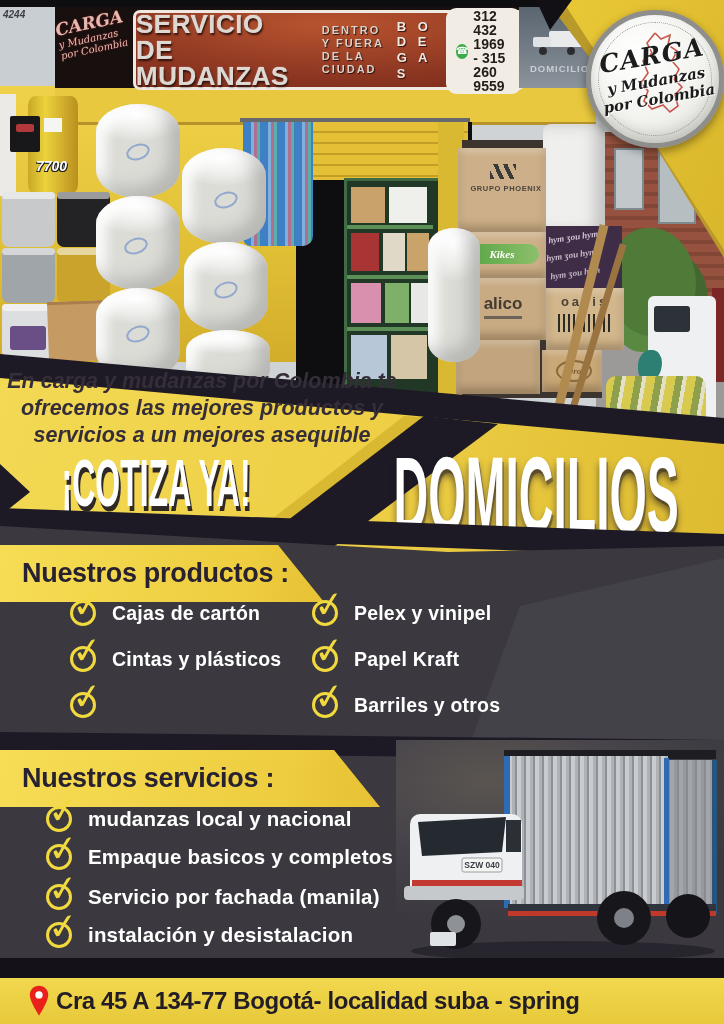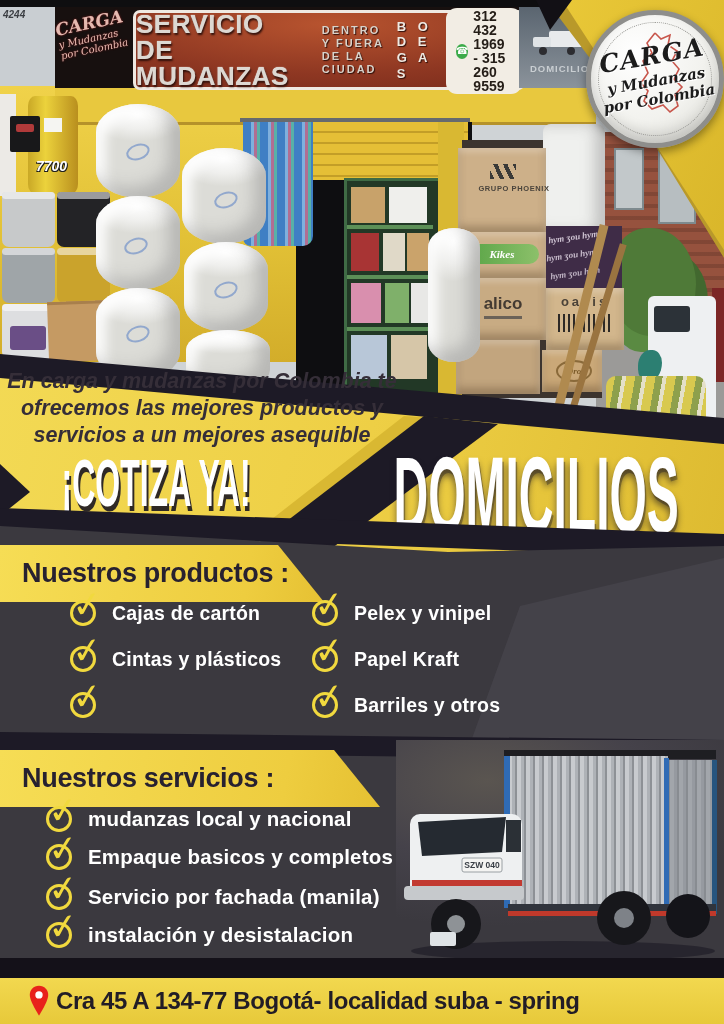--- a/index.html
+++ b/index.html
@@ -86,21 +86,21 @@
       <div class="a" style="left:44px;top:154px;width:36px;height:44px;background:#d6c6a8;"></div>
     </div>
 
     <div class="a" style="left:438px;top:122px;width:26px;height:276px;background:#d9b832;"></div>
     <div class="a" style="left:462px;top:140px;width:140px;height:258px;background:#3c342f;"></div>
     <div class="a" style="left:543px;top:124px;width:62px;height:108px;background:#eff0ee;border-radius:8px;
          box-shadow:inset -10px 0 14px rgba(150,150,150,.5);"></div>
     <div class="box" style="left:458px;top:148px;width:88px;height:84px;">
       <div class="a" style="left:32px;top:16px;width:26px;height:15px;
            background:repeating-linear-gradient(65deg,#3a3a38 0 4px,transparent 4px 9px);"></div>
-      <div class="a" style="left:12px;top:36px;width:88px;text-align:center;font:700 7.5px 'Liberation Sans',sans-serif;
+      <div class="a" style="left:4px;top:36px;width:88px;text-align:center;font:700 7.5px 'Liberation Sans',sans-serif;
            color:#4a443c;letter-spacing:.6px;">GRUPO PHOENIX</div>
     </div>
     <div class="box" style="left:460px;top:232px;width:86px;height:46px;">
       <div class="a" style="left:5px;top:12px;width:74px;height:20px;border-radius:10px;
            background:linear-gradient(90deg,#57a345,#8cc06a);display:flex;align-items:center;justify-content:center;">
         <span style="font:700 italic 11px 'Liberation Serif',serif;color:#fff;">Kikes</span>
       </div>
     </div>
     <div class="box" style="left:460px;top:278px;width:86px;height:62px;background:#c8ab83;">
       <div class="a" style="left:0;top:16px;width:86px;text-align:center;font:700 17px 'Liberation Sans',sans-serif;color:#433a32;">alico</div>

